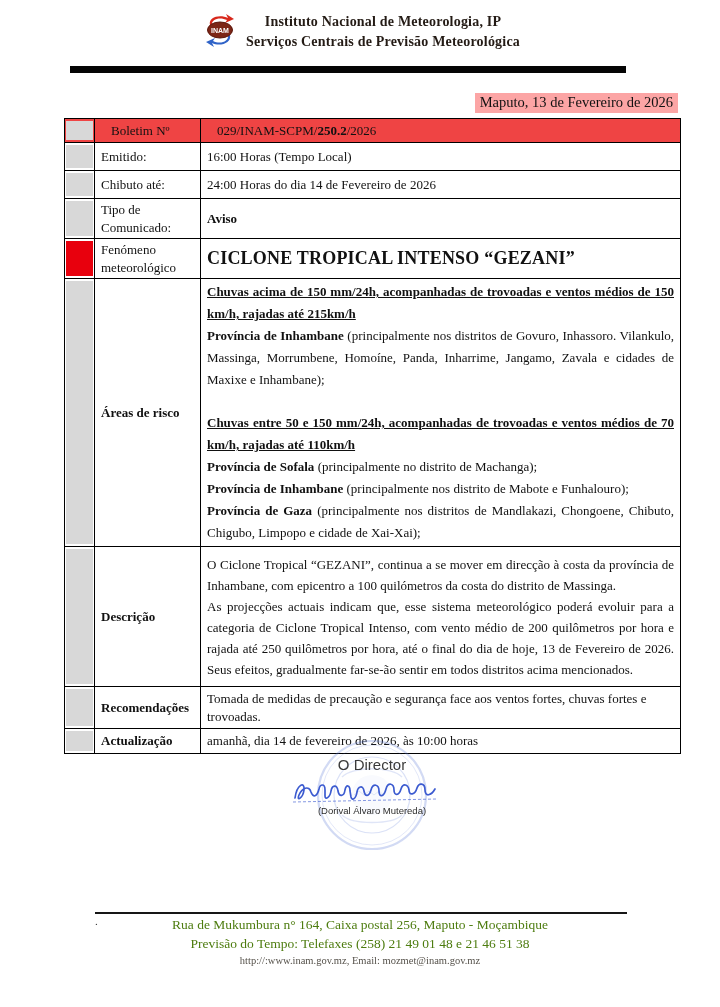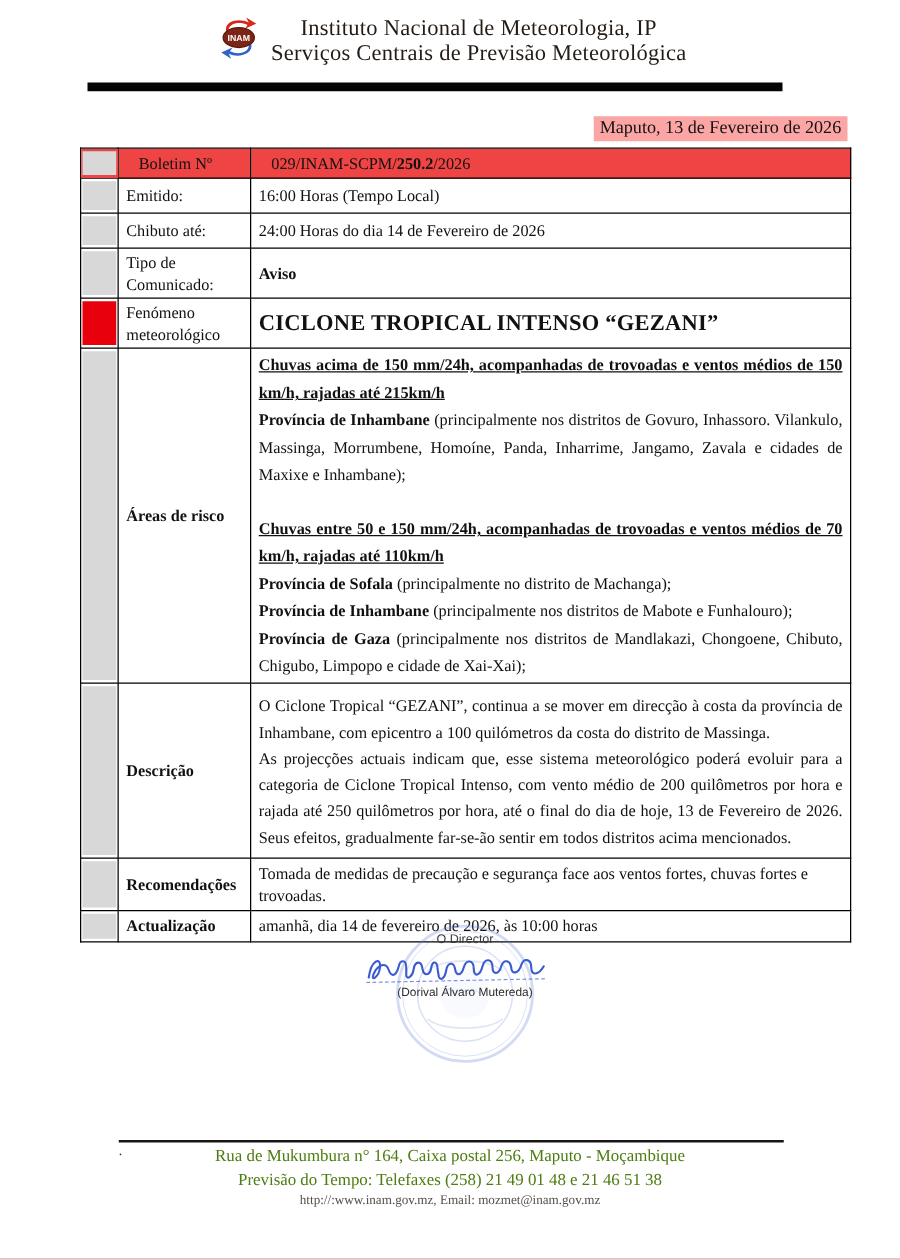--- a/index.html
+++ b/index.html
@@ -12,21 +12,21 @@
     overflow:hidden;
     margin:0 auto;
   }
   
   .header{
     position:absolute;top:12px;left:0;width:100%;
     display:flex;justify-content:center;align-items:flex-start;gap:6px;
   }
   .logo{flex:0 0 auto;margin-top:1px;}
   .org{
-    text-align:center;font-weight:normal;font-size:18px;line-height:20px;
+    text-align:center;font-weight:bold;font-size:14px;line-height:20px;
     color:#241b15;letter-spacing:.2px;
   }
   .rule-thick{
     position:absolute;left:70px;top:66px;width:556px;height:7px;background:#050505;
   }
   
   .dateline{
     position:absolute;top:93px;right:42px;
     background:#fca5a5;padding:1px 5px 2px 5px;
     font-size:14.5px;color:#111;
@@ -55,21 +55,21 @@
   .areas p{margin:0;line-height:22px;}
   .gap-top{margin-top:21px !important;}
   .desc p{margin:0;line-height:21px;}
   .fen{font-size:18px;font-weight:bold;letter-spacing:.2px;}
   
   .sigblock{
     position:absolute;top:733px;left:242px;width:260px;height:130px;
     text-align:center;
   }
   .stamp{position:absolute;left:70px;top:0px;opacity:.55;}
-  .sig-title{position:relative;margin-top:13px;font-size:10px;color:#3a3a3a;
+  .sig-title{position:relative;margin-top:23px;font-size:15px;color:#3a3a3a;
              font-family:"Liberation Sans", sans-serif;}
   .sig-svg{position:relative;display:block;margin:1px auto 0 auto;}
   .sig-name{position:relative;font-size:9.5px;color:#2c2c2c;margin-top:-3px;
             font-family:"Liberation Sans", sans-serif;}
   
   .foot-rule{position:absolute;left:95px;top:912px;width:532px;height:2px;background:#161616;}
   .stray{position:absolute;left:95px;top:915px;font-size:11px;color:#333;}
   .footer{position:absolute;top:915px;left:0;width:100%;text-align:center;}
   .footer .l1,.footer .l2{font-size:13.5px;line-height:19px;color:#4d7c0f;}
   .footer .l3{font-size:10.5px;line-height:16px;color:#55514a;}
@@ -148,21 +148,21 @@
       <tr style="height:228px;">
         <td class="tag">
             <div class="fill"></div>
           </td>
         <td class="label bold">Áreas de risco</td>
         <td class="value bigcell areas">
           <p class="just"><span class="bu">Chuvas acima de 150 mm/24h, acompanhadas de trovoadas e ventos médios de 150 km/h, rajadas  até  215km/h</span></p>
           <p class="just"><span class="bold">Província de  Inhambane </span><span> (principalmente nos distritos de Govuro, Inhassoro. Vilankulo, Massinga, Morrumbene, Homoíne, Panda, Inharrime, Jangamo, Zavala e cidades de Maxixe e Inhambane);</span></p>
           <p class="just gap-top"><span class="bu">Chuvas entre 50 e 150 mm/24h, acompanhadas de trovoadas e ventos médios de 70 km/h, rajadas  até  110km/h</span></p>
           <p class="just"><span class="bold">Província de Sofala</span><span> (principalmente no distrito de Machanga);</span></p>
-          <p class="just"><span class="bold">Província de Inhambane</span><span> (principalmente nos distritos de Mabote e Funhalouro);</span></p>
+          <p class="just"><span class="bold">Província de Inhambane</span><span> (principalmente nos distrito de Mabote e Funhalouro);</span></p>
           <p class="just"><span class="bold">Província de Gaza</span><span> (principalmente nos distritos de Mandlakazi, Chongoene, Chibuto, Chigubo, Limpopo e cidade de Xai-Xai);</span></p>
         </td>
       </tr>
 
       <tr style="height:140px;">
         <td class="tag">
             <div class="fill"></div>
           </td>
         <td class="label bold">Descrição</td>
         <td class="value bigcell desc">

